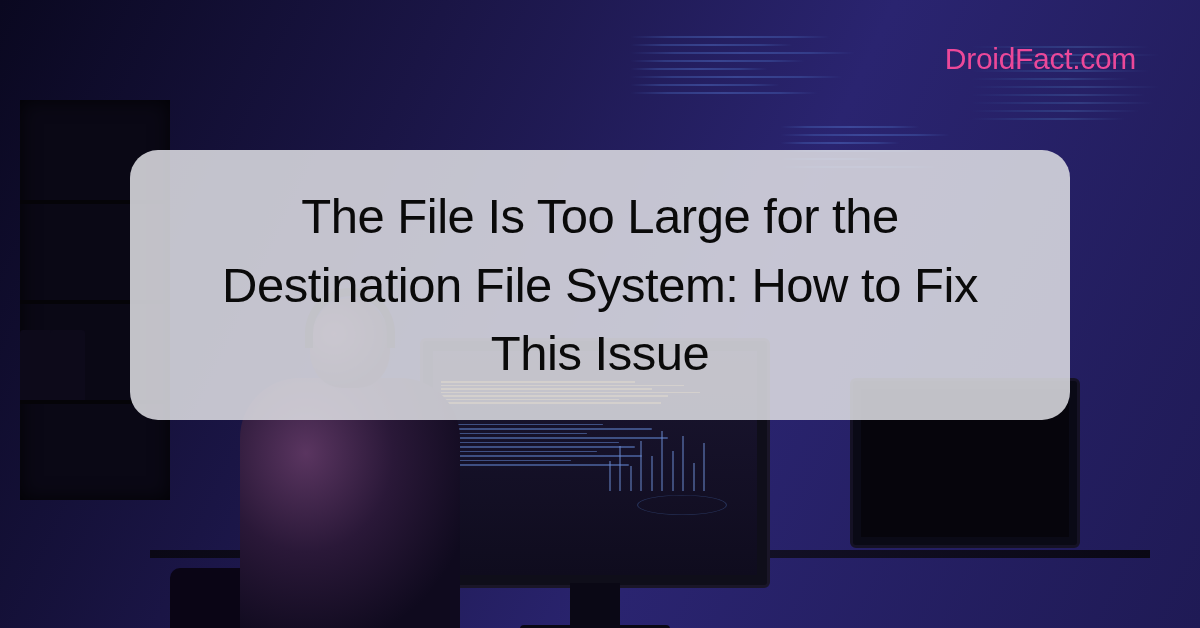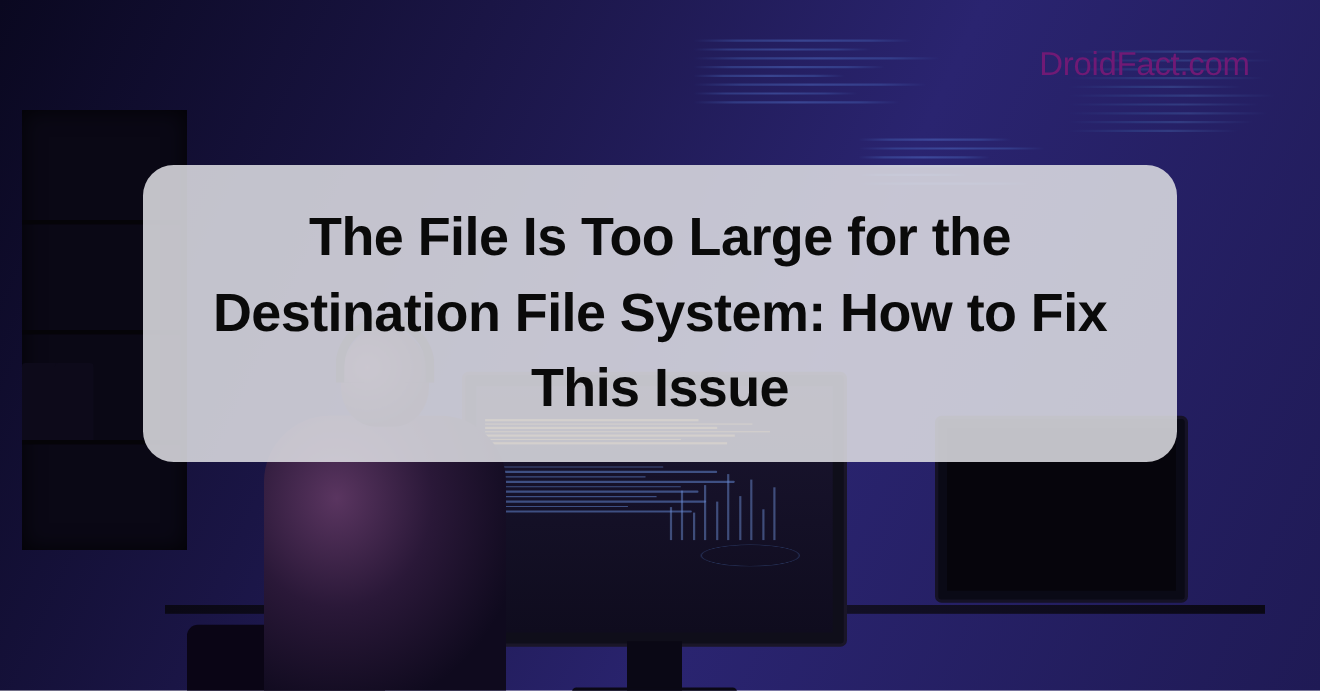--- a/index.html
+++ b/index.html
@@ -230,41 +230,41 @@
       height: 8px;
       background: linear-gradient(90deg, #0a0815 0%, #15122a 50%, #0a0815 100%);
     }
     
     .brand-label {
       position: absolute;
       top: 42px;
       right: 64px;
       font-size: 30px;
       font-weight: 500;
-      color: #701a75;
+      color: #ec4899;
       letter-spacing: -0.3px;
     }
     
     .title-card {
       position: absolute;
       top: 150px;
       left: 130px;
       width: 940px;
       height: 270px;
       background: rgba(220, 220, 225, 0.88);
       border-radius: 28px;
       display: flex;
       align-items: center;
       justify-content: center;
       padding: 30px 50px;
     }
     
     .title-text {
       font-size: 49px;
-      font-weight: 700;
+      font-weight: 400;
       color: #0a0a0a;
       text-align: center;
       line-height: 1.4;
       letter-spacing: -0.5px;
     }
     
     .graph-area {
       position: absolute;
       top: 80px;
       right: 10px;

